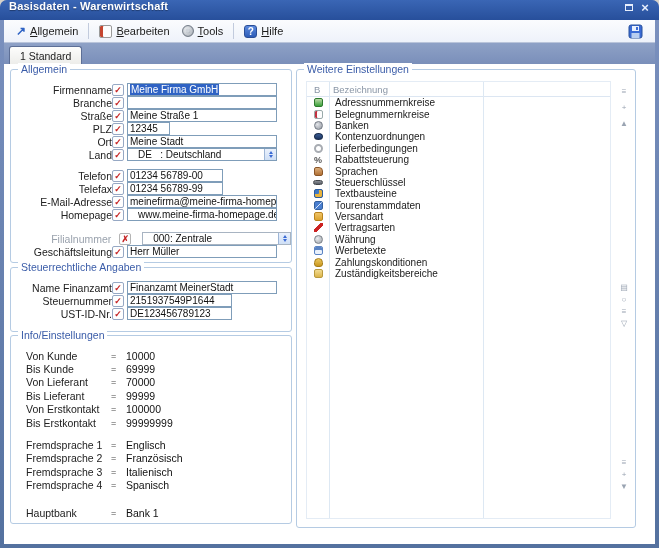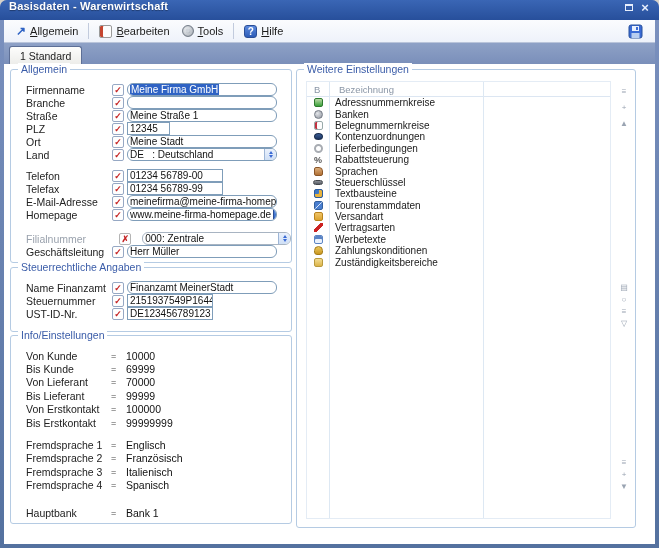--- a/index.html
+++ b/index.html
@@ -55,36 +55,36 @@
   .g-allgemein { left:6px; top:5px;  width:282px; height:194px; }
   .g-steuer    { left:6px; top:203px; width:282px; height:65px; }
   .g-info      { left:6px; top:271px; width:282px; height:189px; }
   .g-weitere   { left:292px; top:5px; width:340px; height:459px; }
 
   
   .gform { padding-top:13px; }
   .frow { display:flex; align-items:center; height:13px; padding-left:15px; }
   .frow.gap-s { margin-top:8px; }
   .frow.gap-m { margin-top:11px;gap:8px; }
-  .flabel { width:86px; font-size:10.5px; color:#222; white-space:nowrap; }
+  .flabel { width:86px; font-size:10.5px; color:#222; white-space:nowrap;text-align:right; }
   .frow.disabled .flabel { color:#9aa2ad; }
   .fcheck { width:12px; height:12px; border:1px solid #96a8c4; background:#fefefe; border-radius:2px;
       font-size:9px; line-height:10px; text-align:center; color:#c42222; font-weight:bold; margin-right:3px; }
   .frow.disabled .fcheck { color:#c42222; border-color:#b4b4b4; }
   .finput { height:13px; border:1px solid #7f9db9; background:#fff; font-size:10px; color:#111;
       display:flex; align-items:center; padding:0 2px; white-space:pre; overflow:hidden; }
   .frow.disabled .finput { border-color:#a8b4c2;justify-content:center; }
-  .w-wide  { width:150px;border-radius:6px; }
+  .w-wide  { width:150px; }
   .w-med   { width:96px; }
-  .w-med2  { width:86px; }
+  .w-med2  { width:105px; }
   .w-narrow{ width:43px; }
   .fval { white-space:pre; }
   .fval.sel { background:#2f63c4; color:#fff; padding:0 1px; }
   .combo { display:flex; align-items:center; padding:0; }
-  .combo .fval { flex:1; padding:0 2px; }
+  .combo .fval { flex:1; padding:0 2px;margin-left:8px; }
   .spin { width:12px; align-self:stretch; background:linear-gradient(#eaf1fc,#cfdff6);
       border-left:1px solid #9db5d6; display:flex; flex-direction:column; align-items:center; justify-content:center; gap:1px; }
   .spin i { width:0; height:0; border-left:2.5px solid transparent; border-right:2.5px solid transparent; }
   .spin i.up { border-bottom:3px solid #3a6ad4; }
   .spin i.dn { border-top:3px solid #3a6ad4; }
   .gobtn { width:13px; align-self:stretch; background:linear-gradient(#5c8ede,#2f63c4);
       border-left:1px solid #2a4e97; color:#fff; font-size:9px; line-height:12px; text-align:center; }
 
   
   .irow { display:flex; align-items:center; height:13.4px; padding-left:15px; font-size:10.5px; color:#222; }
@@ -95,21 +95,21 @@
   .ival { color:#111; }
 
   
   .listbox { position:absolute; left:9px; top:11px; right:24px; bottom:8px; background:#fff;
       border:1px solid #e4ecf5; overflow:hidden; }
   .colsep { position:absolute; top:0; bottom:0; width:1px; background:#dde8f3; }
   .colsep.c1 { left:22px; } .colsep.c2 { left:176px; }
   .lheader { display:flex; height:15px; align-items:center; border-bottom:1px solid #dce6f2;
       font-size:9.5px; color:#8a96a6; }
   .lh-b { width:22px; padding-left:7px; }
-  .lh-name { padding-left:10px; }
+  .lh-name { padding-left:4px; }
   .lrow { display:flex; align-items:center; height:11.4px; font-size:10px; color:#1a1a1a; }
   .lic { width:22px; display:flex; justify-content:center; align-items:center; }
   .lname { padding-left:6px; white-space:nowrap; }
 
   .ic { width:9px; height:9px; display:inline-block; border-radius:2px; }
   .ic-address { background:linear-gradient(#bcd9a8,#3aa13a); border:1px solid #2d7a2d; }
   .ic-bank { background:radial-gradient(circle at 35% 35%, #e3e5e9, #8e949d); border-radius:50%; border:1px solid #767c86; }
   .ic-beleg { background:#fdfdfd; border:1px solid #9aa; box-shadow:inset 2px 0 0 #c33240; }
   .ic-konto { background:linear-gradient(#3a5c94,#1d3660); height:7px; border-radius:50%; border:1px solid #16294a; }
   .ic-globe { background:radial-gradient(circle at 35% 35%, #9fd4ff, #2b6cb8); border-radius:50%; border:1px solid #1d4f8c; }
@@ -351,32 +351,32 @@
           <span class="lh-name">Bezeichnung</span>
         </div>
         <div class="lrow">
             <span class="lic">
               <span class="ic ic-address"></span>
             </span>
             <span class="lname">Adressnummernkreise</span>
           </div>
         <div class="lrow">
             <span class="lic">
+              <span class="ic ic-beleg"></span>
+            </span>
+            <span class="lname">Belegnummernkreise</span>
+          </div>
+        <div class="lrow">
+            <span class="lic">
               <span class="ic ic-bank"></span>
             </span>
             <span class="lname">Banken</span>
           </div>
         <div class="lrow">
             <span class="lic">
-              <span class="ic ic-beleg"></span>
-            </span>
-            <span class="lname">Belegnummernkreise</span>
-          </div>
-        <div class="lrow">
-            <span class="lic">
               <span class="ic ic-konto"></span>
             </span>
             <span class="lname">Kontenzuordnungen</span>
           </div>
         <div class="lrow">
             <span class="lic">
               <span class="ic ic-ring"></span>
             </span>
             <span class="lname">Lieferbedingungen</span>
           </div>
@@ -414,20 +414,26 @@
             <span class="lic">
               <span class="ic ic-parcel"></span>
             </span>
             <span class="lname">Versandart</span>
           </div>
         <div class="lrow">
             <span class="lic">
               <span class="ic ic-pen"></span>
             </span>
             <span class="lname">Vertragsarten</span>
+          </div>
+        <div class="lrow">
+            <span class="lic">
+              <span class="ic ic-coin"></span>
+            </span>
+            <span class="lname">Währung</span>
           </div>
         <div class="lrow">
             <span class="lic">
               <span class="ic ic-ad"></span>
             </span>
             <span class="lname">Werbetexte</span>
           </div>
         <div class="lrow">
             <span class="lic">
               <span class="ic ic-pay"></span>

